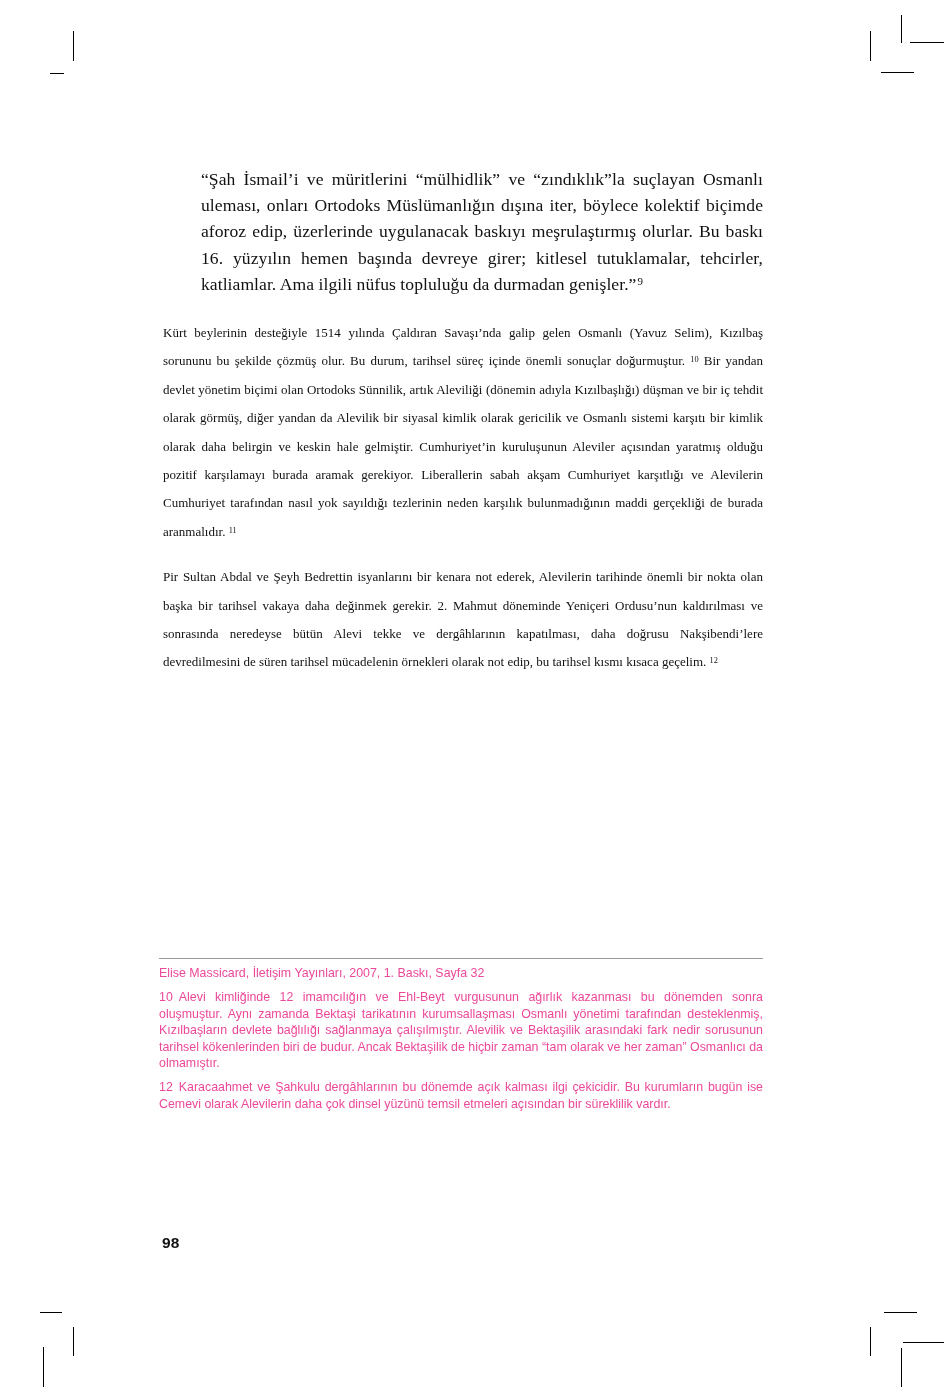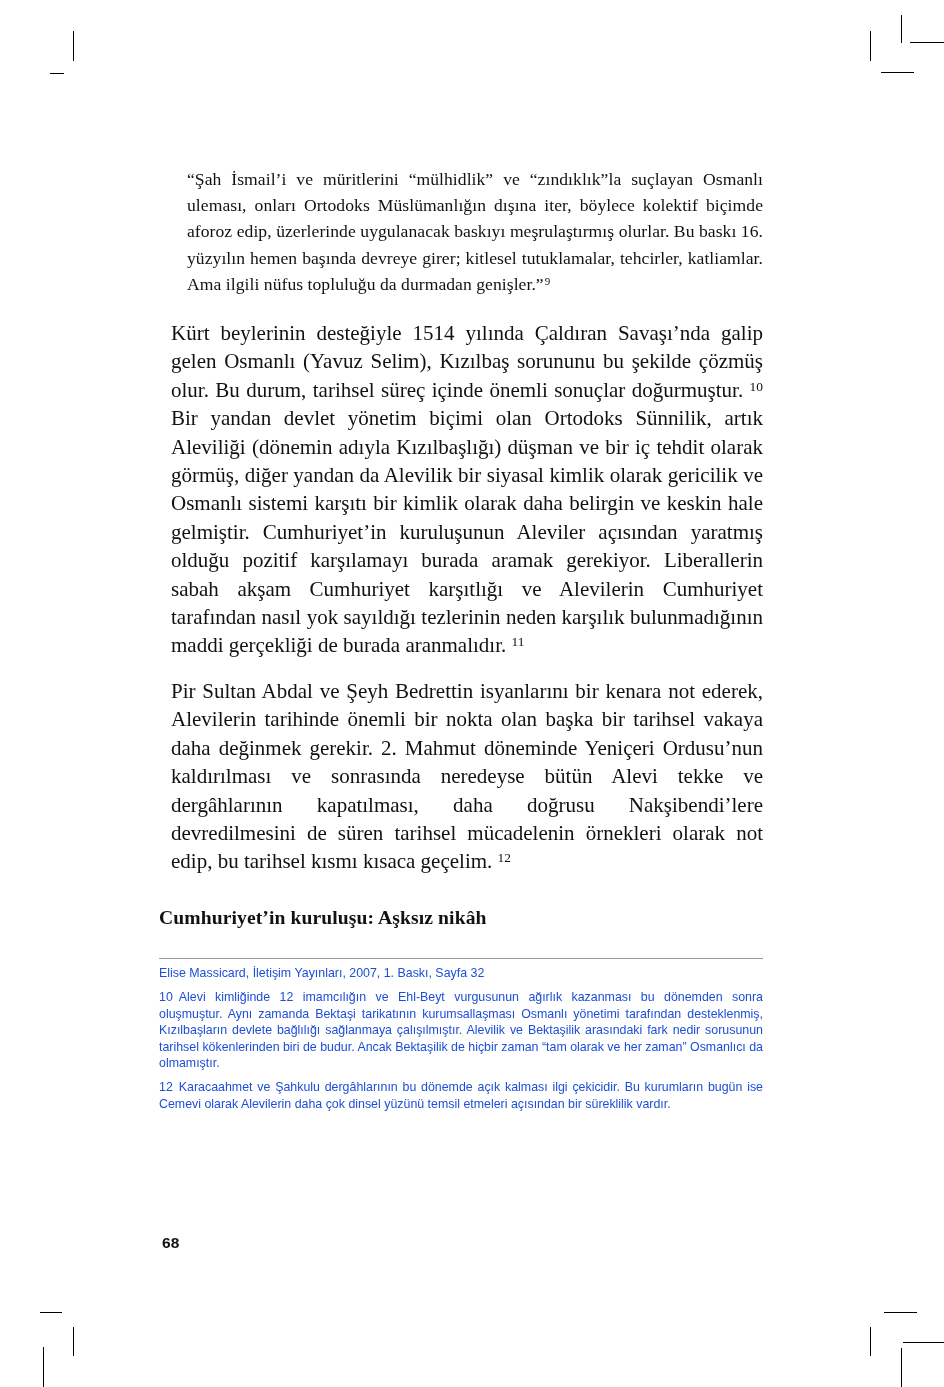--- a/index.html
+++ b/index.html
@@ -29,32 +29,32 @@
 
   
   .content {
     position: absolute;
     left: 159px;
     top: 166px;
     width: 604px;
   }
 
   .blockquote {
-    margin: 0 0 0 28px;
+    margin: 0 0 0 42px;
     font-size: 17.6px;
     line-height: 26.2px;
     text-align: justify;
     text-justify: inter-word;
     hyphens: manual;
     letter-spacing: 0.05px;
   }
 
   .body-par {
-    margin: 17px 0 0 12px;
-    font-size: 21px;
+    margin: 17px 0 0 4px;
+    font-size: 13px;
     line-height: 28.4px;
     text-align: justify;
     text-justify: inter-word;
     hyphens: manual;
   }
   .body-par.first-after-quote { margin-top: 22px; }
 
   sup.fn {
     font-size: 0.62em;
     vertical-align: 0.46em;
@@ -87,21 +87,21 @@
     background: #9a9a9a;
   }
   .footnotes {
     position: absolute;
     left: 159px;
     top: 965px;
     width: 604px;
     font-family: "Liberation Sans", sans-serif;
     font-size: 12.4px;
     line-height: 16.4px;
-    color: #1d4ed8;
+    color: #ec4899;
   }
   .fn-item {
     margin: 0 0 8px 0;
     text-align: justify;
     text-justify: inter-word;
     hyphens: manual;
   }
   .fn-item:last-child { margin-bottom: 0; }
   .fn-item .num {
     margin-right: 6px;
@@ -142,28 +142,27 @@
   <div class="mark v" style="left:901px; top:1348px; height:39px;"></div>
 
   <div class="content">
 
     <p class="blockquote"><span>“Şah İsmail’i ve müritlerini “mülhidlik” ve “zındıklık”la suçlayan Osmanlı uleması, onları Ortodoks Müslümanlığın dışına iter, böylece kolektif biçimde aforoz edip, üzerlerinde uygulanacak baskıyı meşrulaştırmış olurlar. Bu baskı 16. yüzyılın hemen başında devreye girer; kitlesel tutuklamalar, tehcirler, katliamlar. Ama ilgili nüfus topluluğu da durmadan genişler.”</span><sup class="fn">9</sup></p>
 
     <p class="body-par first-after-quote"><span>Kürt beylerinin desteğiyle 1514 yılında Çaldıran Savaşı’nda galip gelen Osmanlı (Yavuz Selim), Kızılbaş sorununu bu şekilde çözmüş olur. Bu durum, tarihsel süreç içinde önemli sonuçlar doğurmuştur.</span> <span class="fnref">10</span> <span>Bir yandan devlet yönetim biçimi olan Ortodoks Sünnilik, artık Aleviliği (dönemin adıyla Kızılbaşlığı) düşman ve bir iç tehdit olarak görmüş, diğer yandan da Alevilik bir siyasal kimlik olarak gericilik ve Osmanlı sistemi karşıtı bir kimlik olarak daha belirgin ve keskin hale gelmiştir. Cumhuriyet’in kuruluşunun Aleviler açısından yaratmış olduğu pozitif karşılamayı burada aramak gerekiyor. Liberallerin sabah akşam Cumhuriyet karşıtlığı ve Alevilerin Cumhuriyet tarafından nasıl yok sayıldığı tezlerinin neden karşılık bulunmadığının maddi gerçekliği de burada aranmalıdır.</span> <span class="fnref">11</span></p>
 
     <p class="body-par"><span>Pir Sultan Abdal ve Şeyh Bedrettin isyanlarını bir kenara not ederek, Alevilerin tarihinde önemli bir nokta olan başka bir tarihsel vakaya daha değinmek gerekir. 2. Mahmut döneminde Yeniçeri Ordusu’nun kaldırılması ve sonrasında neredeyse bütün Alevi tekke ve dergâhlarının kapatılması, daha doğrusu Nakşibendi’lere devredilmesini de süren tarihsel mücadelenin örnekleri olarak not edip, bu tarihsel kısmı kısaca geçelim.</span> <span class="fnref">12</span></p>
 
-    <h2 class="section-head">Cumhuriyet’in kuruluşu: Aşksız nikâh</h2>
 
 
   </div>
 
   <div class="fn-rule"></div>
 
   <div class="footnotes">
     <p class="fn-item no-num"><span>Elise Massicard, İletişim Yayınları, 2007, 1. Baskı, Sayfa 32</span></p>
     <p class="fn-item"><span class="num">10</span><span>Alevi kimliğinde 12 imamcılığın ve Ehl-Beyt vurgusunun ağırlık kazanması bu dönemden sonra oluşmuştur. Aynı zamanda Bektaşi tarikatının kurumsallaşması Osmanlı yönetimi tarafından desteklenmiş, Kızılbaşların devlete bağlılığı sağlanmaya çalışılmıştır. Alevilik ve Bektaşilik arasındaki fark nedir sorusunun tarihsel kökenlerinden biri de budur. Ancak Bektaşilik de hiçbir zaman “tam olarak ve her zaman” Osmanlıcı da olmamıştır.</span></p>
     <p class="fn-item"><span class="num">12</span><span>Karacaahmet ve Şahkulu dergâhlarının bu dönemde açık kalması ilgi çekicidir. Bu kurumların bugün ise Cemevi olarak Alevilerin daha çok dinsel yüzünü temsil etmeleri açısından bir süreklilik vardır.</span></p>
   </div>
 
-  <div class="folio">68</div>
+  <div class="folio">98</div>
 
 </div>
 
 </body></html>

